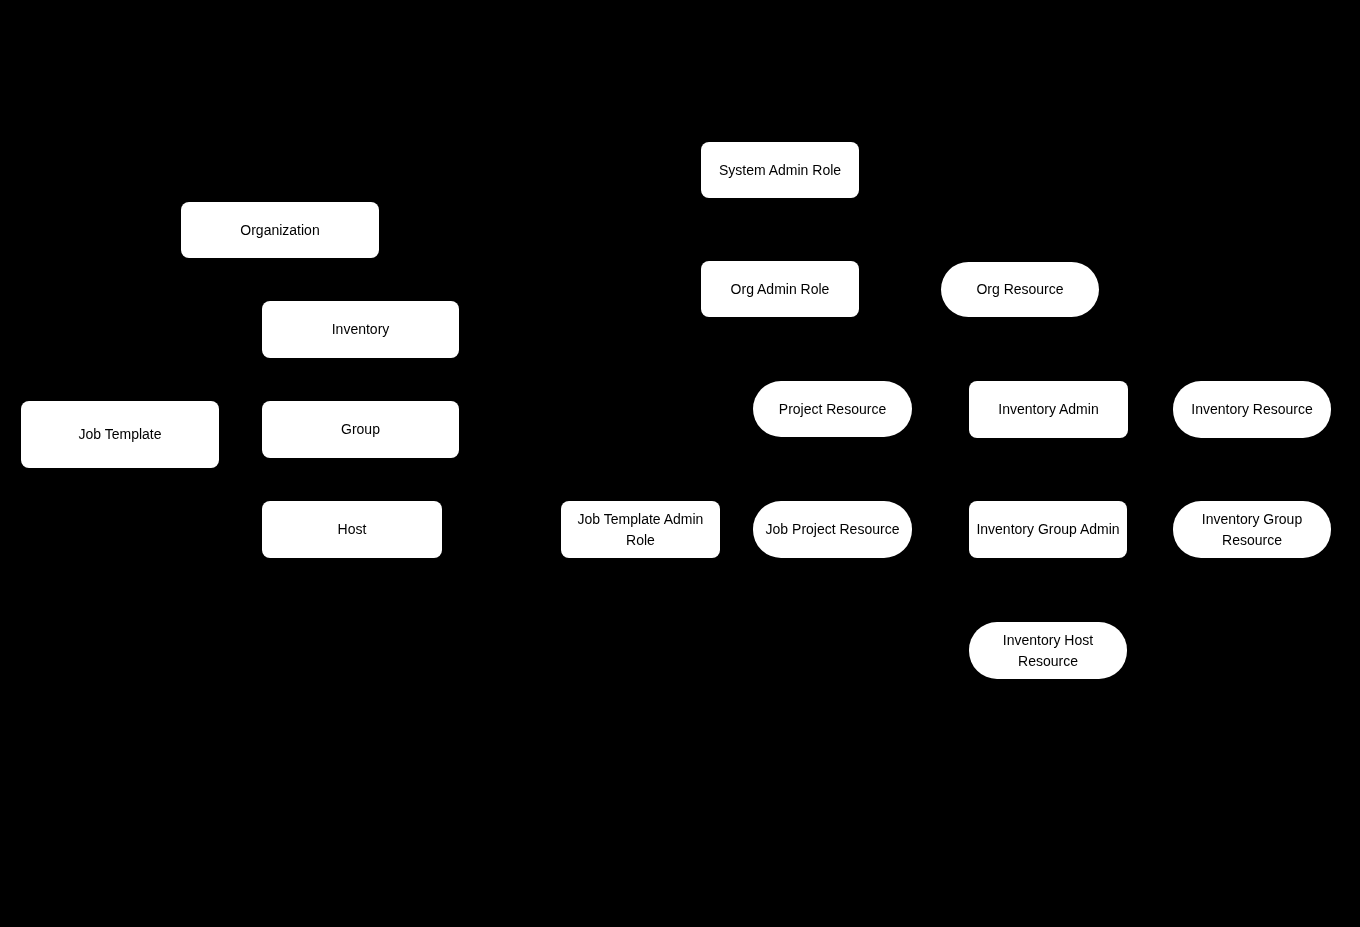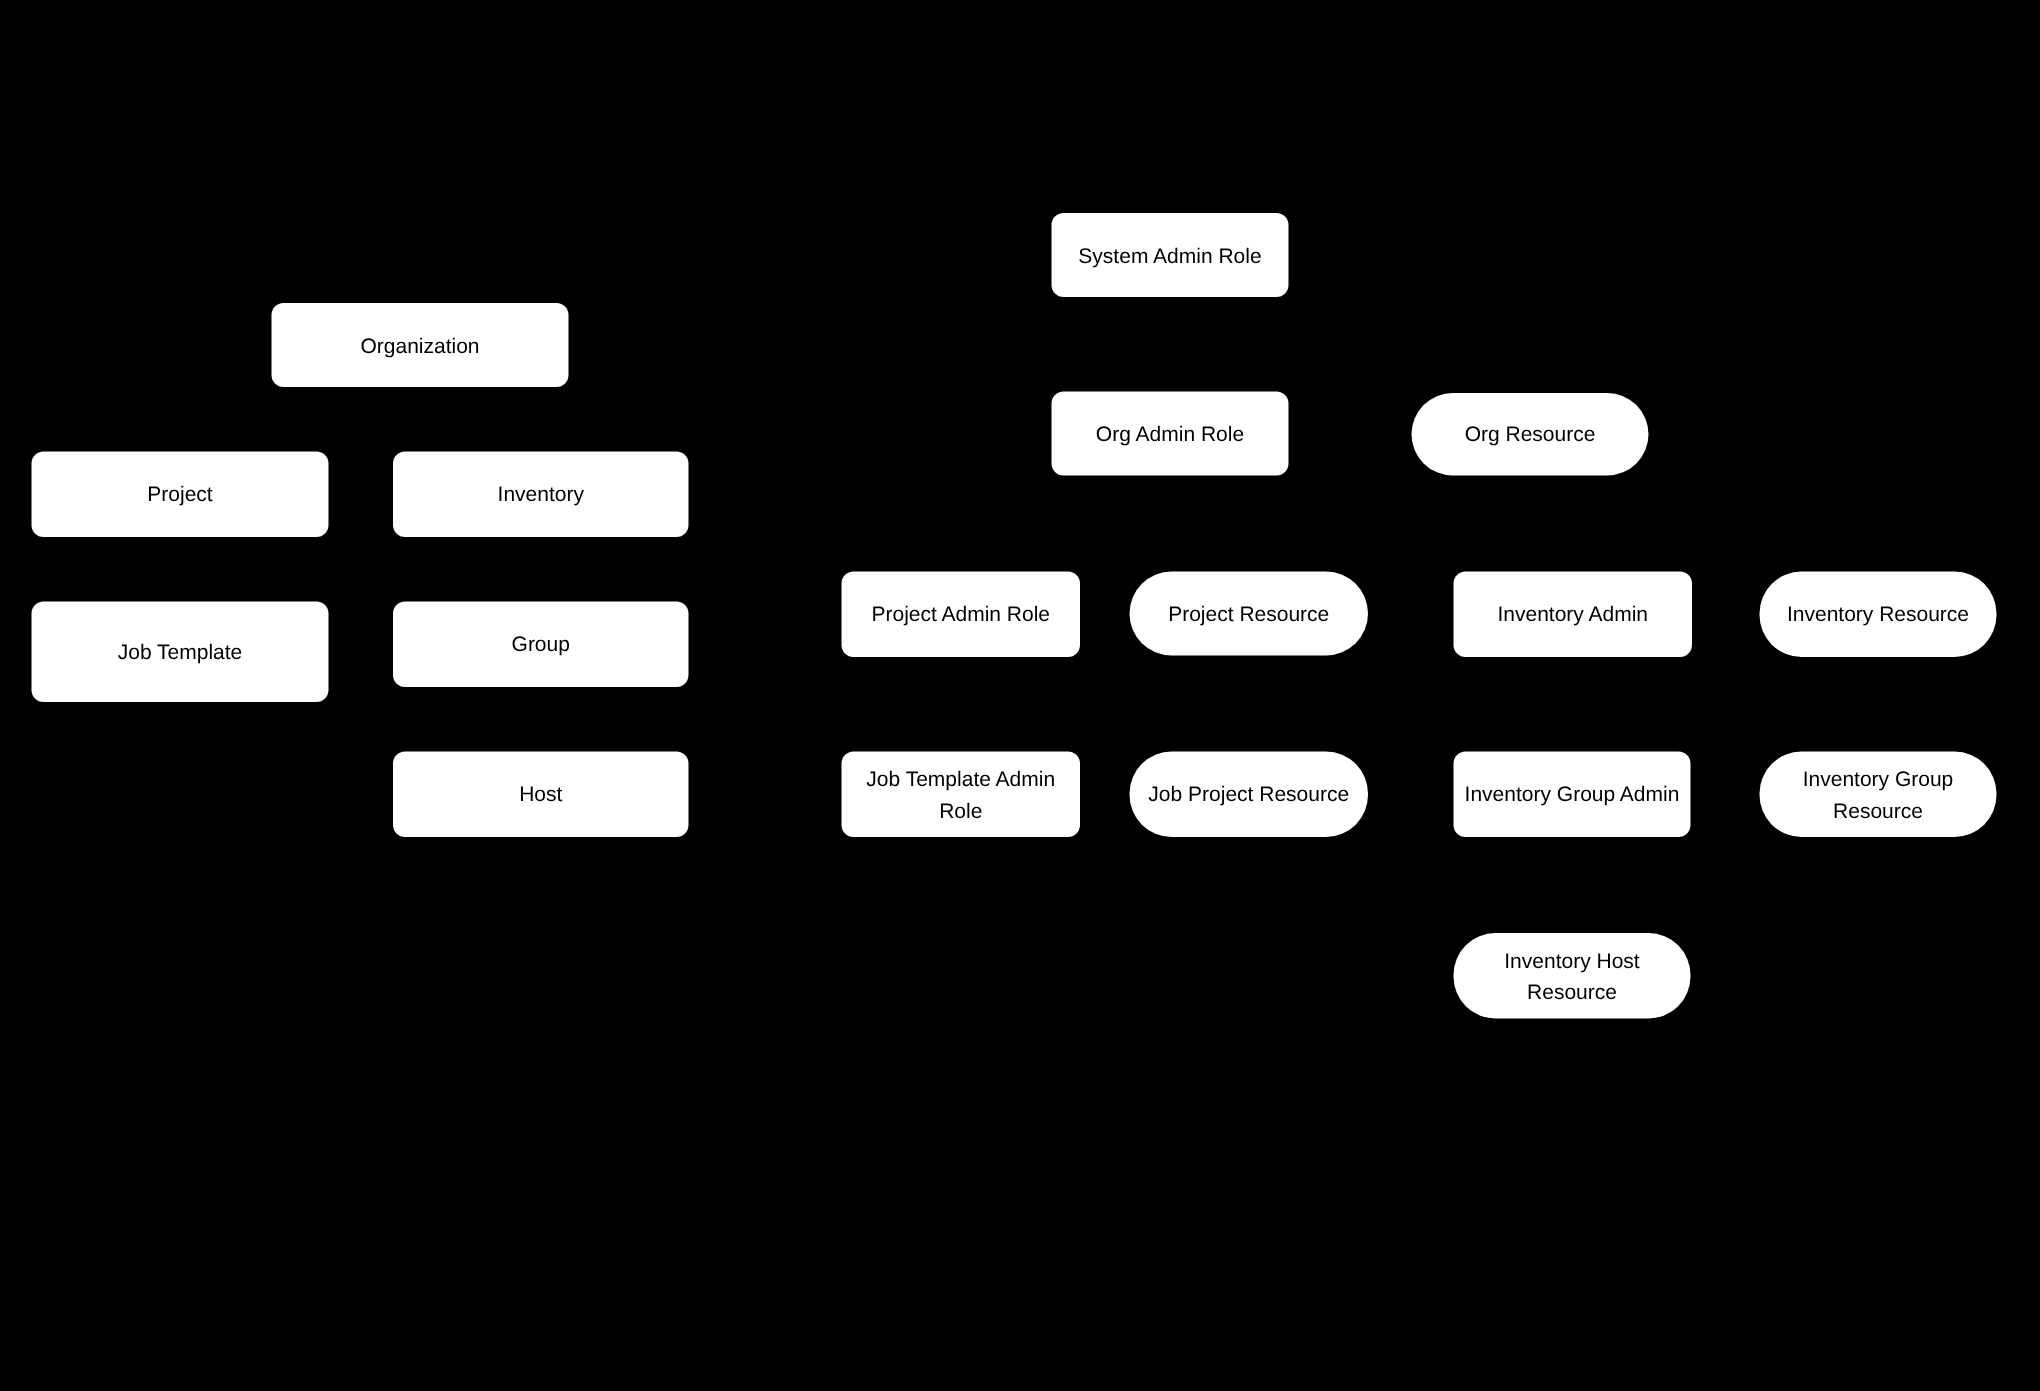--- a/index.html
+++ b/index.html
@@ -41,55 +41,49 @@
 </style>
 </head>
 <body>
 
 <div id="canvas" style="background: rgb(0, 0, 0);">
 
     <div class="node rect" style="left: 141px; top: 202px; width: 198px; height: 56px; background: rgb(255, 255, 255); color: rgb(0, 0, 0); margin-left: 40px;">
       <span class="node-label">Organization</span>
     </div>
 
-    <div class="node rect" style="left: 21px; top: 301px; width: 198px; height: 57px; background: rgb(255, 255, 255); color: rgb(0, 0, 0);">
-      <span class="node-label">Project</span>
-    </div>
 
     <div class="node rect" style="left: 262px; top: 301px; width: 197px; height: 57px; background: rgb(255, 255, 255); color: rgb(0, 0, 0);">
       <span class="node-label">Inventory</span>
     </div>
 
     <div class="node rect" style="left: 21px; top: 401px; width: 198px; height: 67px; background: rgb(255, 255, 255); color: rgb(0, 0, 0);">
       <span class="node-label">Job Template</span>
     </div>
 
     <div class="node rect" style="left: 262px; top: 401px; width: 197px; height: 57px; background: rgb(255, 255, 255); color: rgb(0, 0, 0);">
       <span class="node-label">Group</span>
     </div>
 
-    <div class="node rect" style="left: 262px; top: 501px; width: 197px; height: 57px; background: rgb(255, 255, 255); color: rgb(0, 0, 0);">
+    <div class="node rect" style="left: 262px; top: 501px; width: 180px; height: 57px; background: rgb(255, 255, 255); color: rgb(0, 0, 0);">
       <span class="node-label">Host</span>
     </div>
 
     <div class="node rect" style="left: 701px; top: 142px; width: 158px; height: 56px; background: rgb(255, 255, 255); color: rgb(0, 0, 0);">
       <span class="node-label">System Admin Role</span>
     </div>
 
     <div class="node rect" style="left: 701px; top: 261px; width: 158px; height: 56px; background: rgb(255, 255, 255); color: rgb(0, 0, 0);">
       <span class="node-label">Org Admin Role</span>
     </div>
 
     <div class="node stadium" style="left: 941px; top: 262px; width: 158px; height: 55px; background: rgb(255, 255, 255); color: rgb(0, 0, 0);">
       <span class="node-label">Org Resource</span>
     </div>
 
-    <div class="node rect" style="left: 561px; top: 381px; width: 159px; height: 57px; background: rgb(255, 255, 255); color: rgb(0, 0, 0);">
-      <span class="node-label">Project Admin Role</span>
-    </div>
 
     <div class="node stadium" style="left: 753px; top: 381px; width: 159px; height: 56px; background: rgb(255, 255, 255); color: rgb(0, 0, 0);">
       <span class="node-label">Project Resource</span>
     </div>
 
     <div class="node rect" style="left: 969px; top: 381px; width: 159px; height: 57px; background: rgb(255, 255, 255); color: rgb(0, 0, 0);">
       <span class="node-label">Inventory Admin</span>
     </div>
 
     <div class="node stadium" style="left: 1173px; top: 381px; width: 158px; height: 57px; background: rgb(255, 255, 255); color: rgb(0, 0, 0);">

